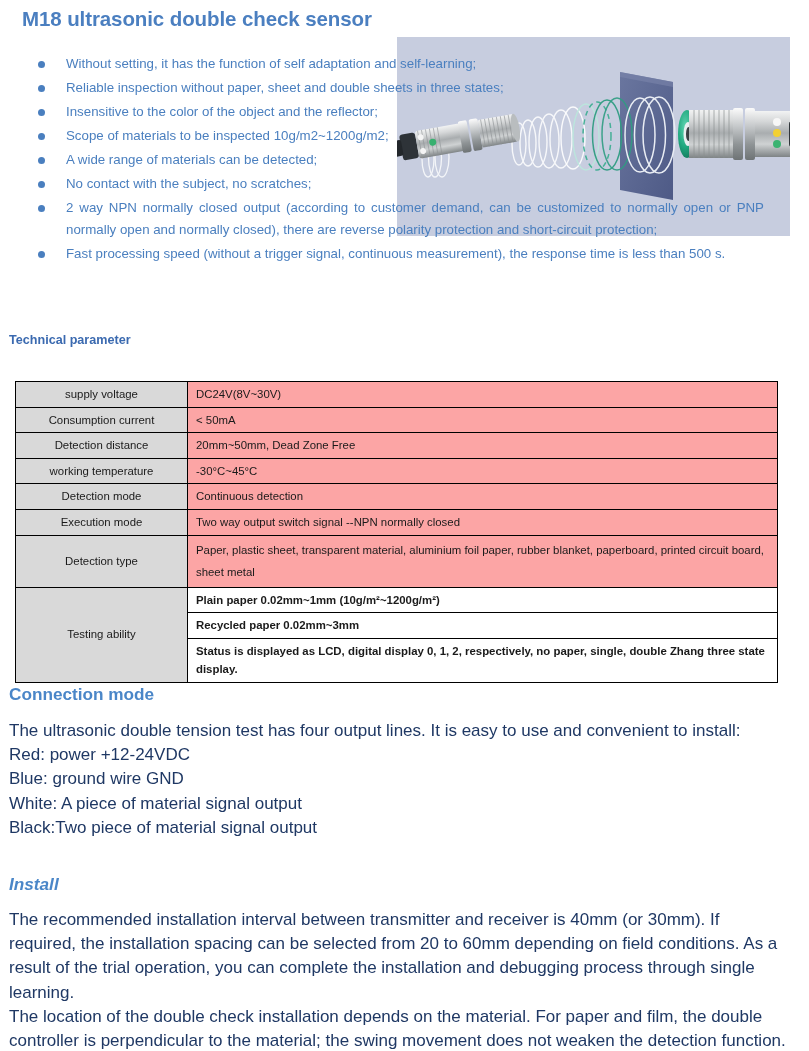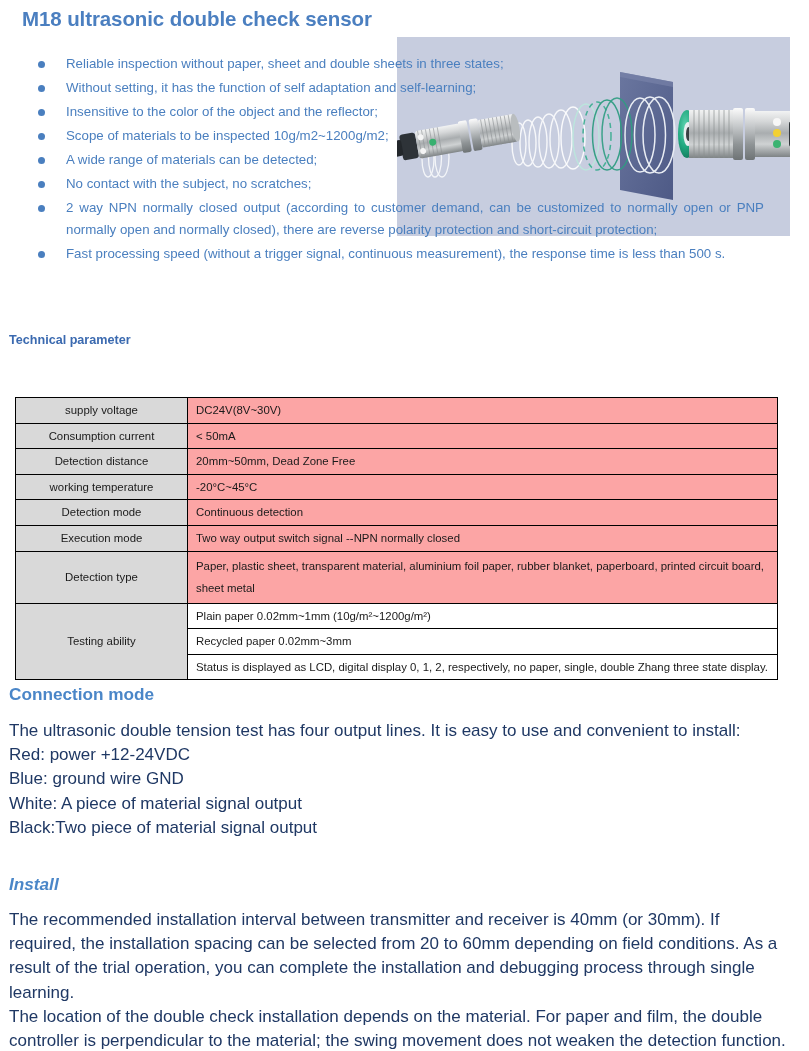--- a/index.html
+++ b/index.html
@@ -84,21 +84,21 @@
     font-size: 12.6px;
     font-weight: bold;
     color: #3b6ab0;
   }
   #tech-param-heading { top: 333px; }
 
   
   .spec-table {
     position: absolute;
     left: 15px;
-    top: 397px;
+    top: 381px;
     width: 763px;
     border-collapse: collapse;
     table-layout: fixed;
     font-size: 11.4px;
     color: #1a1a1a;
   }
   .spec-table td {
     border: 1px solid #000000;
     padding: 3px 6px;
     vertical-align: middle;
@@ -112,20 +112,21 @@
   }
   .spec-table td.value {
     background: #fca5a5;
     text-align: left;
     padding-left: 8px;
   }
   .spec-table td.value.tall { line-height: 22.5px; margin-top: 41px; }
   .nested {
     width: 100%;
     border-collapse: collapse;
+    font-weight: bold;
   }
   .nested td {
     border: 0;
     border-bottom: 1px solid #000000;
     padding: 3px 6px 3px 8px;
     line-height: 18.6px;
   }
   .nested tr:last-child td { border-bottom: 0; }
   .spec-table td.nest-holder { padding: 0; }
 
@@ -284,25 +285,25 @@
 
         <rect x="104" y="-13" width="16" height="26" rx="3" fill="#30353a"></rect>
         <rect x="118" y="-7" width="9" height="15" rx="2" fill="#23272b"></rect>
       </g>
     </svg>
   </div>
 
   <div class="bullets">
     <div class="bullet-row">
       <span class="dot"></span>
+      <span class="txt">Without setting, it has the function of self adaptation and self-learning;</span>
+    </div>
+    <div class="bullet-row">
+      <span class="dot"></span>
       <span class="txt">Reliable inspection without paper, sheet and double sheets in three states;</span>
-    </div>
-    <div class="bullet-row">
-      <span class="dot"></span>
-      <span class="txt">Without setting, it has the function of self adaptation and self-learning;</span>
     </div>
     <div class="bullet-row">
       <span class="dot"></span>
       <span class="txt">Insensitive to the color of the object and the reflector;</span>
     </div>
     <div class="bullet-row">
       <span class="dot"></span>
       <span class="txt">Scope of materials to be inspected 10g/m2~1200g/m2;</span>
     </div>
     <div class="bullet-row">
@@ -334,21 +335,21 @@
       <tr>
         <td class="label">Consumption current</td>
         <td class="value">&lt; 50mA</td>
       </tr>
       <tr>
         <td class="label">Detection distance</td>
         <td class="value">20mm~50mm, Dead Zone Free</td>
       </tr>
       <tr>
         <td class="label">working temperature</td>
-        <td class="value">-20°C~45°C</td>
+        <td class="value">-30°C~45°C</td>
       </tr>
       <tr>
         <td class="label">Detection mode</td>
         <td class="value">Continuous detection</td>
       </tr>
       <tr>
         <td class="label">Execution mode</td>
         <td class="value">Two way output switch signal --NPN normally closed</td>
       </tr>
       <tr>

